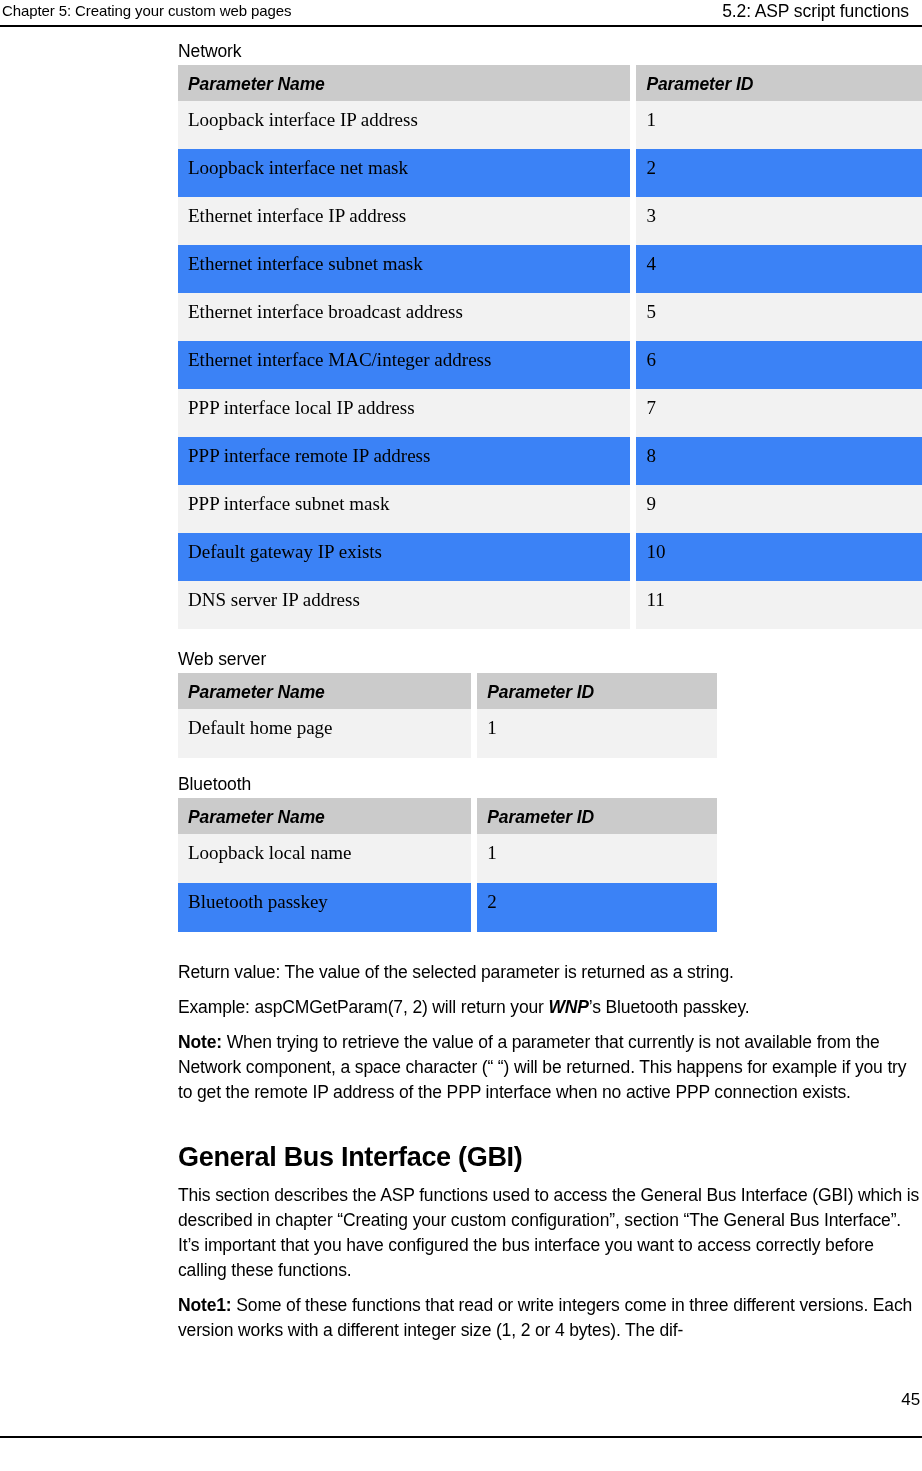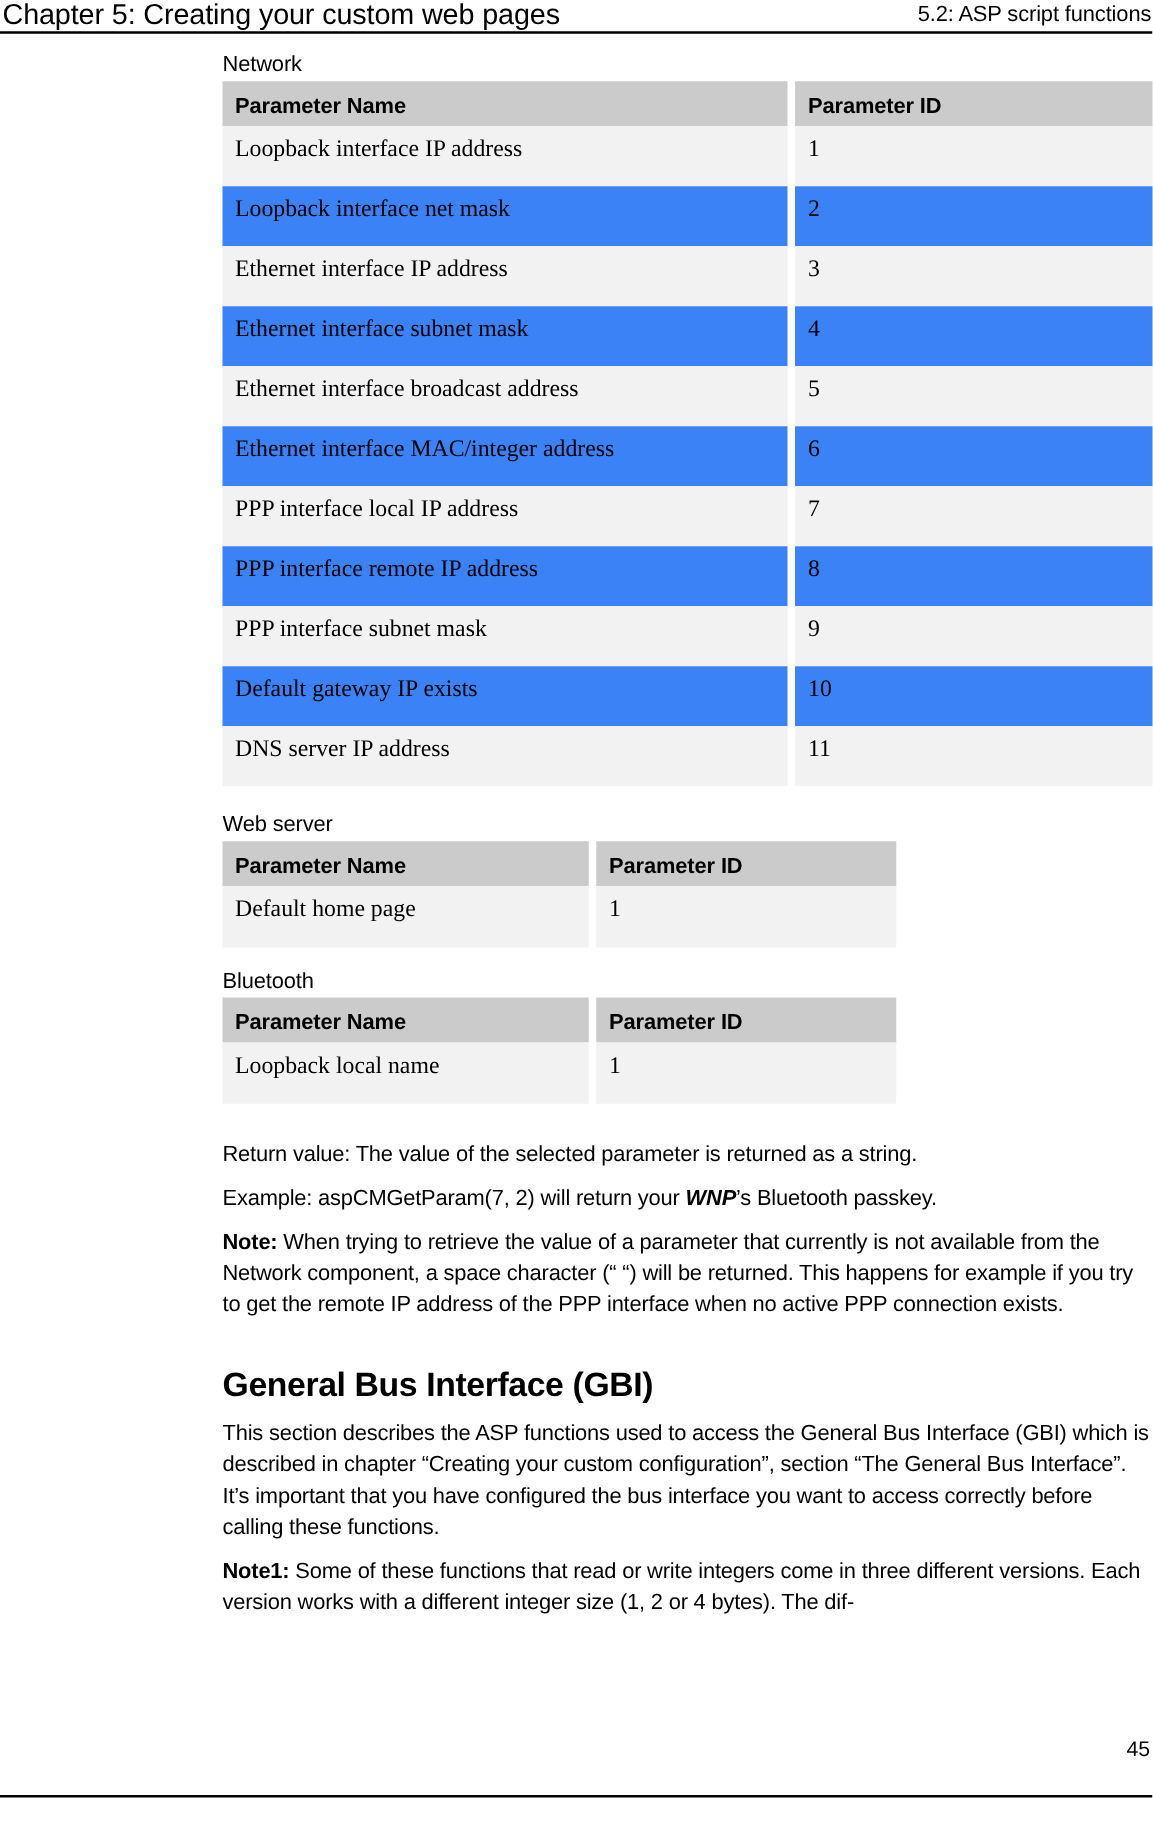--- a/index.html
+++ b/index.html
@@ -21,30 +21,30 @@
     position: absolute;
     top: 0;
     left: 0;
     width: 922px;
     height: 26px;
     display: flex;
     align-items: flex-start;
     justify-content: space-between;
   }
   .running-head .rh-left {
-    font-size: 23px;
+    font-size: 15px;
     line-height: 22px;
     padding-left: 2px;
     letter-spacing: -0.1px;
     white-space: nowrap;
   }
   .running-head .rh-right {
     font-size: 17.5px;
     line-height: 22px;
-    padding-right: 1px;
+    padding-right: 13px;
     letter-spacing: -0.1px;
     white-space: nowrap;
   }
   .head-rule {
     position: absolute;
     top: 25px;
     left: 0;
     width: 922px;
     height: 2px;
     background: #000000;
@@ -98,20 +98,21 @@
   
   .ptable thead .cell {
     background: #cbcbcb;
     height: 36px;
     padding: 7px 0 0 10px;
     font-size: 17.5px;
     font-weight: bold;
     line-height: 24px;
     letter-spacing: -0.1px;
     white-space: nowrap;
+    font-style: italic;
   }
 
   
   .ptable tbody .cell {
     height: 48px;
     padding: 7px 0 0 10px;
     font-family: "Liberation Serif", serif;
     font-size: 19px;
     line-height: 24px;
     white-space: nowrap;
@@ -336,20 +337,28 @@
     </thead>
     <tbody>
         <tr class="odd">
           <td class="c-name">
             <span class="cell">Loopback local name</span>
           </td>
           <td class="c-id">
             <span class="cell">1</span>
           </td>
         </tr>
+        <tr class="even">
+          <td class="c-name">
+            <span class="cell">Bluetooth passkey</span>
+          </td>
+          <td class="c-id">
+            <span class="cell">2</span>
+          </td>
+        </tr>
       </tbody>
   </table>
 
   <div style="height:28px"></div>
 
   <p class="body">Return value: The value of the selected parameter is returned as a string.</p>
 
   <p class="body"><span>Example: aspCMGetParam(7, 2) will return your </span><i class="prod">WNP</i><span>’s Bluetooth passkey.</span></p>
 
   <p class="body"><b class="lead">Note:</b><span> When trying to retrieve the value of a parameter that currently is not available from the Network component, a space character (“ “) will be returned. This happens for example if you try to get the remote IP address of the PPP interface when no active PPP connection exists.</span></p>

